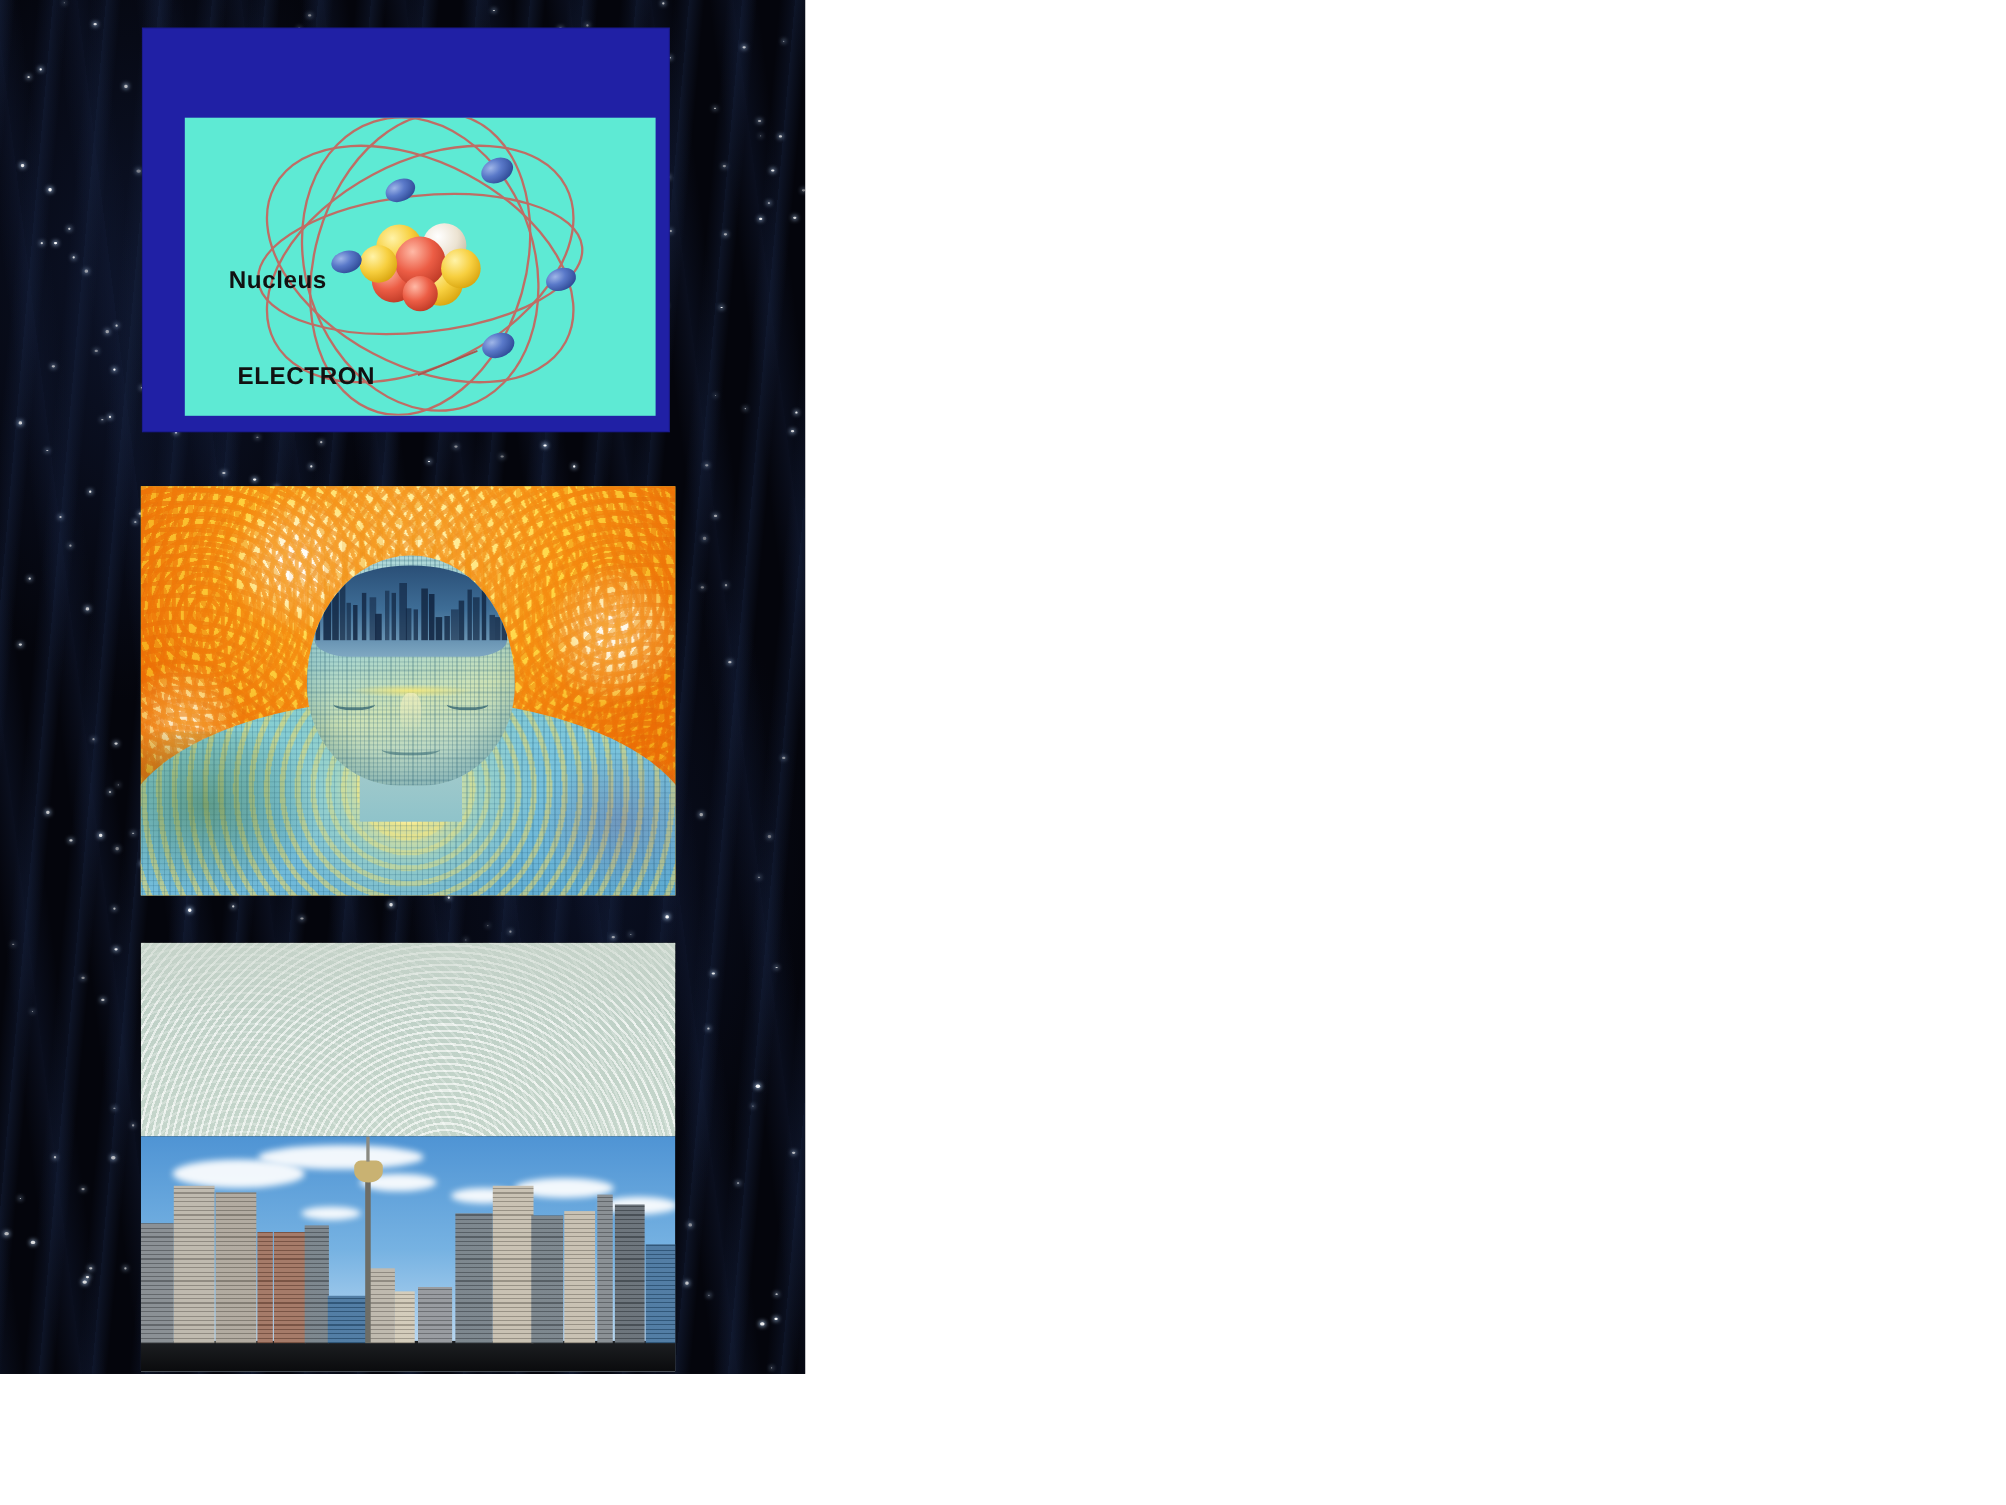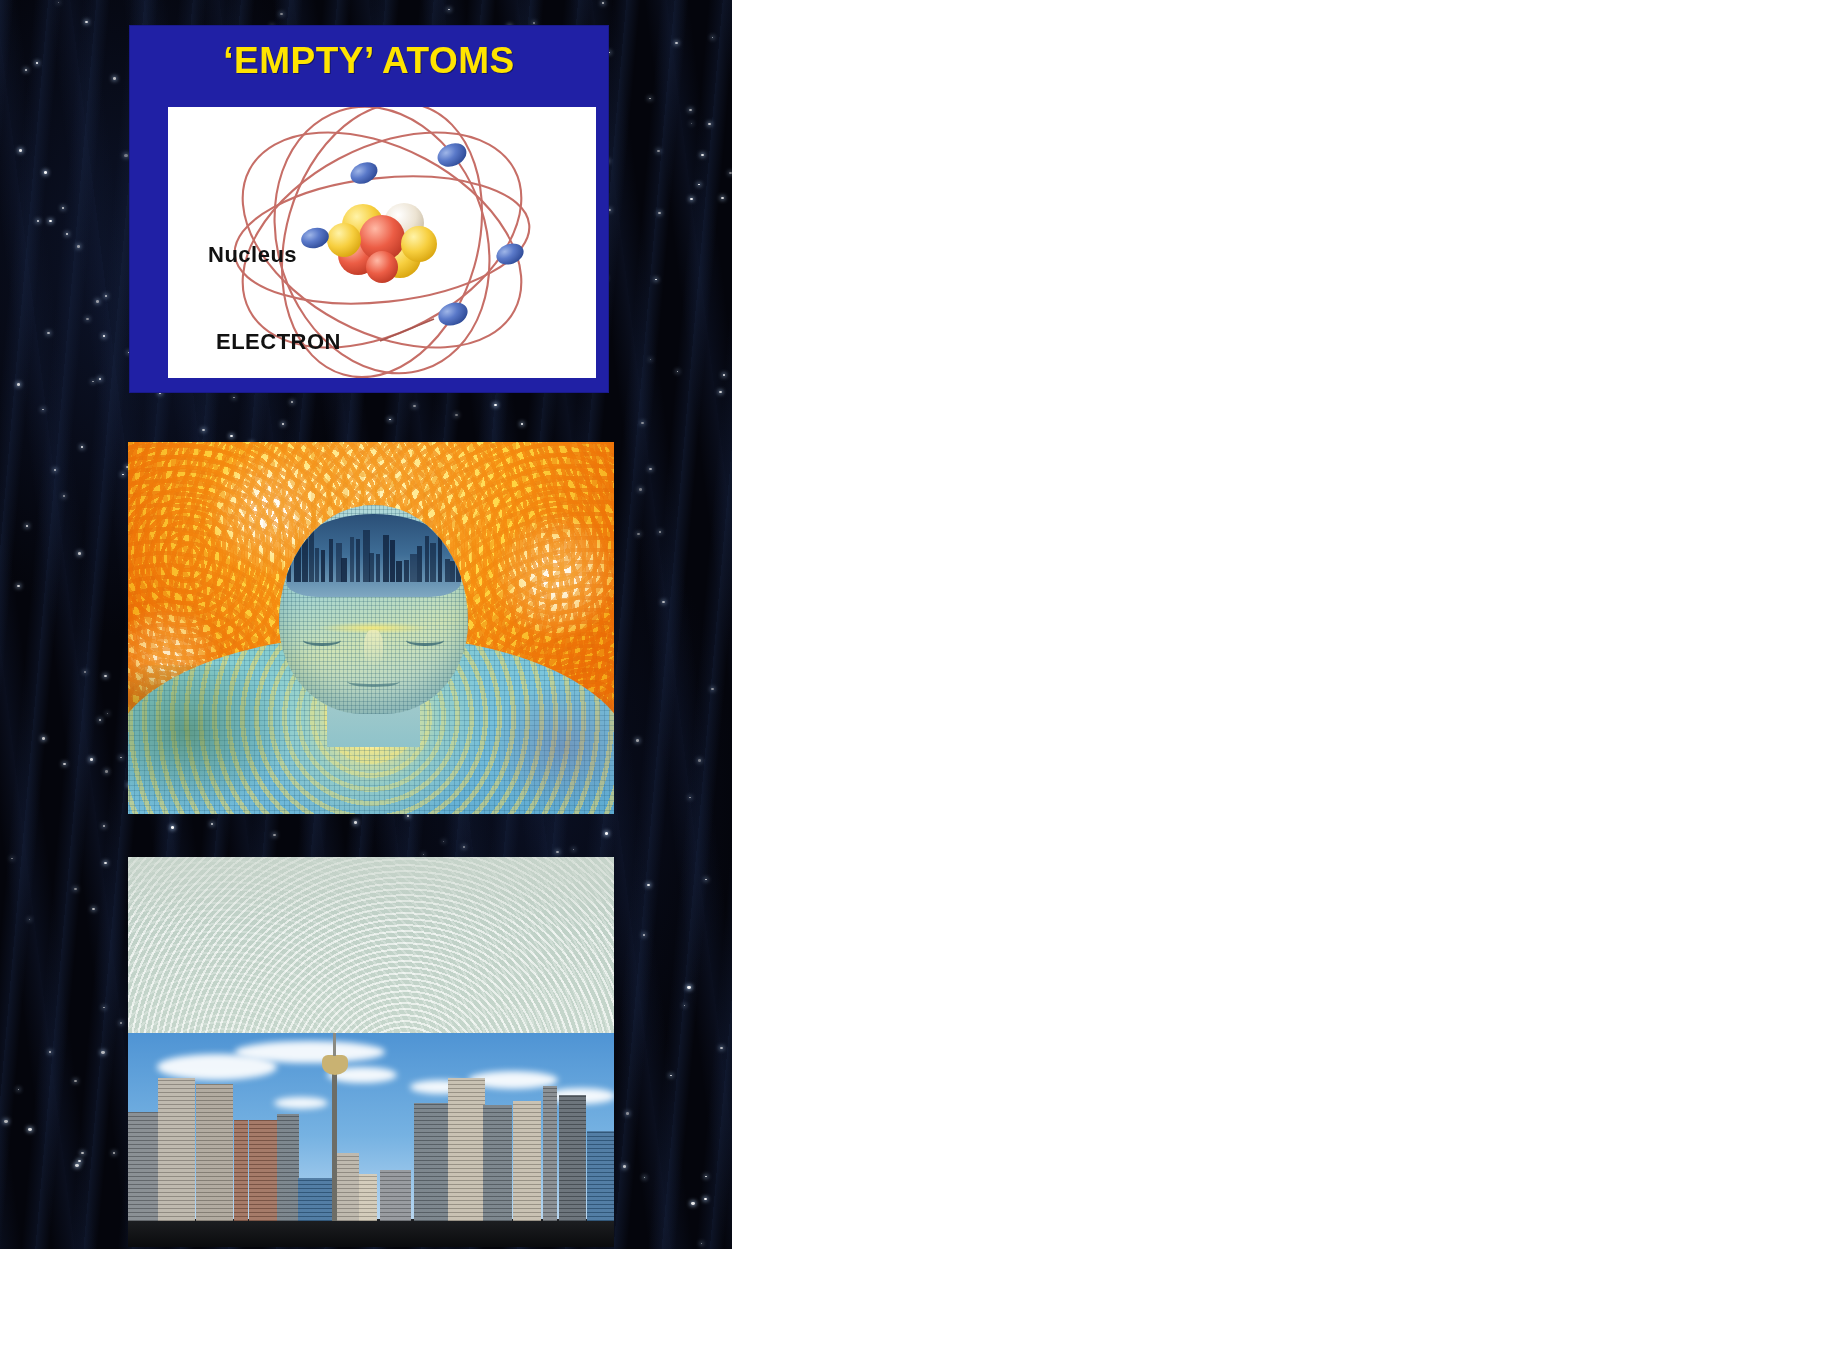--- a/index.html
+++ b/index.html
@@ -71,21 +71,21 @@
     line-height: 1;
     text-shadow: 1px 1px 0 rgba(0,0,0,.35);
     white-space: nowrap;
   }
   #atom-figure {
     position: absolute;
     left: 38px;
     top: 81px;
     width: 428px;
     height: 271px;
-    background: #ffffff;
+    background: #5eead4;
     overflow: hidden;
   }
   #atom-figure svg { display: block; width: 100%; height: 100%; }
   .atom-label {
     position: absolute;
     font-family: "Liberation Sans", sans-serif;
     font-weight: bold;
     color: #111111;
     letter-spacing: .5px;
   }
@@ -622,21 +622,20 @@
         <span class="star" style="width: 3.1px; height: 2.5px; left: 96px; top: 300px; opacity: 0.59;"></span>
         <span class="star" style="width: 1.7px; height: 1.3px; left: 223px; top: 345px; opacity: 0.63;"></span>
         <span class="star" style="width: 2.5px; height: 2px; left: 704px; top: 1198px; opacity: 0.99;"></span>
         <span class="star" style="width: 1.6px; height: 1.3px; left: 448px; top: 9px; opacity: 0.78;"></span>
         <span class="star" style="width: 3.3px; height: 2.6px; left: 136px; top: 511px; opacity: 0.57;"></span>
       </div>
   </div>
 
   <div id="slide-atoms">
 
-    <div class="title">‘EMPTY’ ATOMS</div>
 
     <div id="atom-figure">
       <svg viewBox="0 0 428 271" xmlns="http://www.w3.org/2000/svg">
         <defs>
           <radialGradient id="eg" cx="35%" cy="30%" r="75%">
             <stop offset="0%" stop-color="#9fb6e8"></stop>
             <stop offset="45%" stop-color="#5a79c9"></stop>
             <stop offset="100%" stop-color="#2e4a96"></stop>
           </radialGradient>
           <radialGradient id="ny" cx="35%" cy="30%" r="75%">

